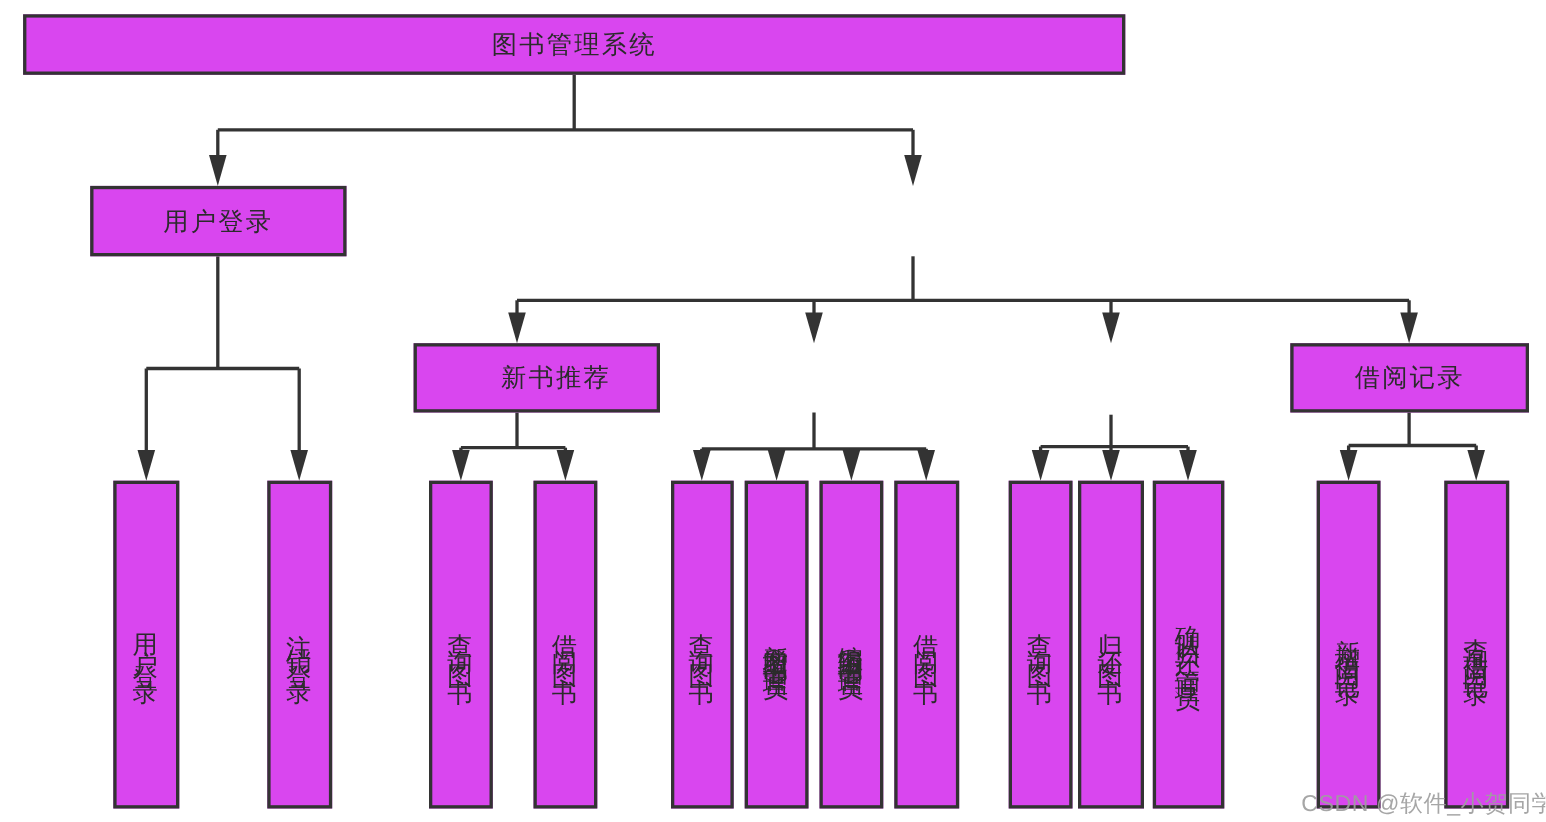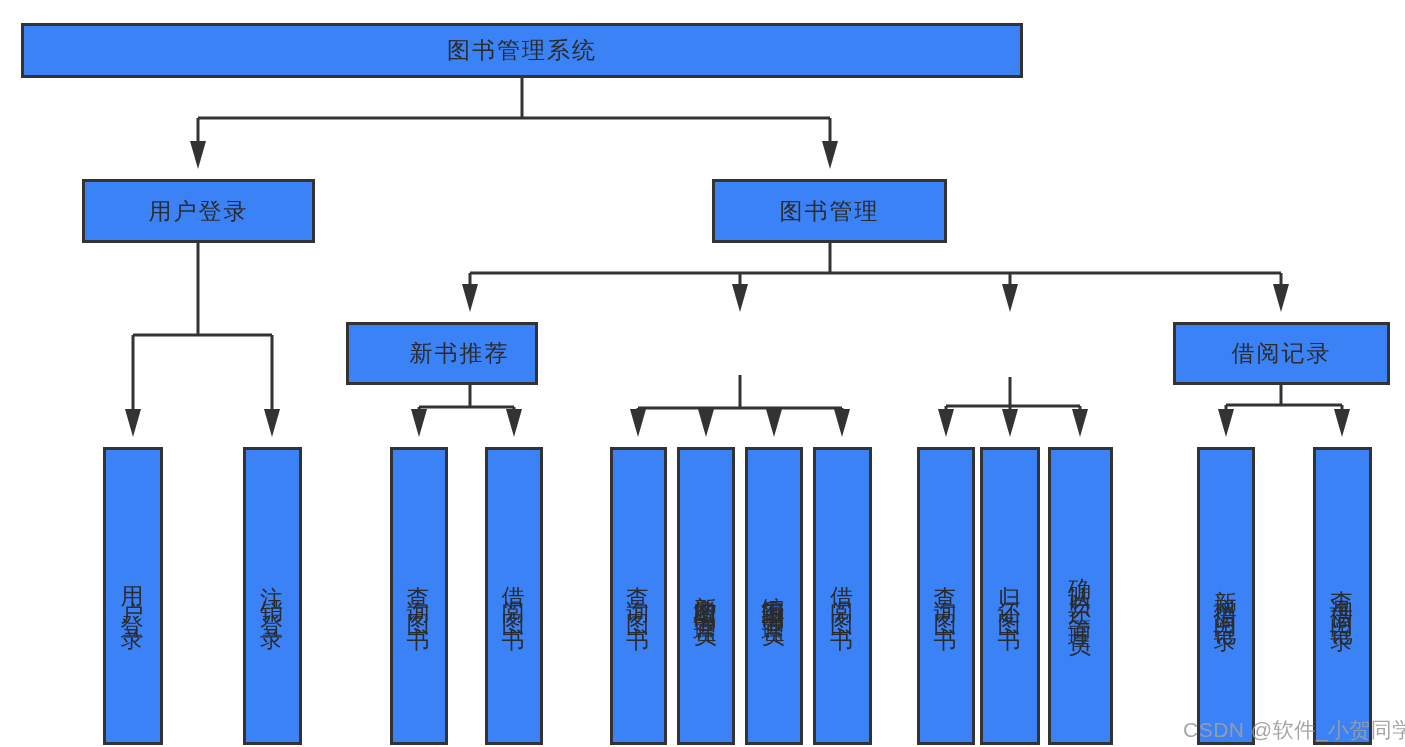--- a/index.html
+++ b/index.html
@@ -2,24 +2,23 @@
 <html><head>
 <meta charset="utf-8">
 <style>
   html,body{margin:0;padding:0;background:#fff;}
   .canvas{
     position:relative;width:1405px;height:747px;background:#ffffff;
     font-family:"Liberation Sans","DejaVu Sans",sans-serif;overflow:hidden;
   }
   svg.wires{position:absolute;left:0;top:0;}
   .node{
-    position:absolute;background:#3b82f6;border:3px solid #333333;
+    position:absolute;background:#d946ef;border:3px solid #333333;
     box-sizing:border-box;display:flex;align-items:center;justify-content:center;
     color:#2b2b2b;
-    margin-top:10px;
   }
   .hnode{font-size:23px;letter-spacing:2px;white-space:nowrap;}
   .vnode{
     font-size:23px;
     writing-mode:vertical-rl;text-orientation:mixed;
     white-space:nowrap;
   }
   .sp-lg{letter-spacing:14px;}
   .sp-md{letter-spacing:8px;}
   .sp-sm{letter-spacing:4px;}
@@ -96,23 +95,22 @@
       <polygon points="1002,409 1018,409 1010,437"></polygon>
       <polygon points="1072,409 1088,409 1080,437"></polygon>
       <polygon points="1218,409 1234,409 1226,437"></polygon>
       <polygon points="1334,409 1350,409 1342,437"></polygon>
     </g>
   </svg>
 
   <div class="node hnode" style="left:21px;top:13px;width:1002px;height:55px;">图书管理系统</div>
 
   <div class="node hnode" style="left:82px;top:169px;width:233px;height:64px;">用户登录</div>
-  <div class="node hnode" style="left:712px;top:169px;width:235px;height:64px;">图书管理</div>
 
-  <div class="node hnode" style="left:346px;top:312px;width:192px;height:63px;padding-left:35px;">新书推荐</div>
+  <div class="node hnode" style="left:376px;top:312px;width:224px;height:63px;padding-left:35px;">新书推荐</div>
   <div class="node hnode" style="left:1173px;top:312px;width:217px;height:63px;">借阅记录</div>
 
   <div class="node vnode sp-lg" style="left:103px;top:437px;width:60px;height:298px;">用户登录</div>
   <div class="node vnode sp-lg" style="left:243px;top:437px;width:59px;height:298px;">注销登录</div>
 
   <div class="node vnode sp-lg" style="left:390px;top:437px;width:58px;height:298px;">查询图书</div>
   <div class="node vnode sp-lg" style="left:485px;top:437px;width:58px;height:298px;">借阅图书</div>
 
   <div class="node vnode sp-lg" style="left:610px;top:437px;width:57px;height:298px;">查询图书</div>
   <div class="node vnode sp-sm" style="left:677px;top:437px;width:58px;height:298px;">新增图书（管理员）</div>

